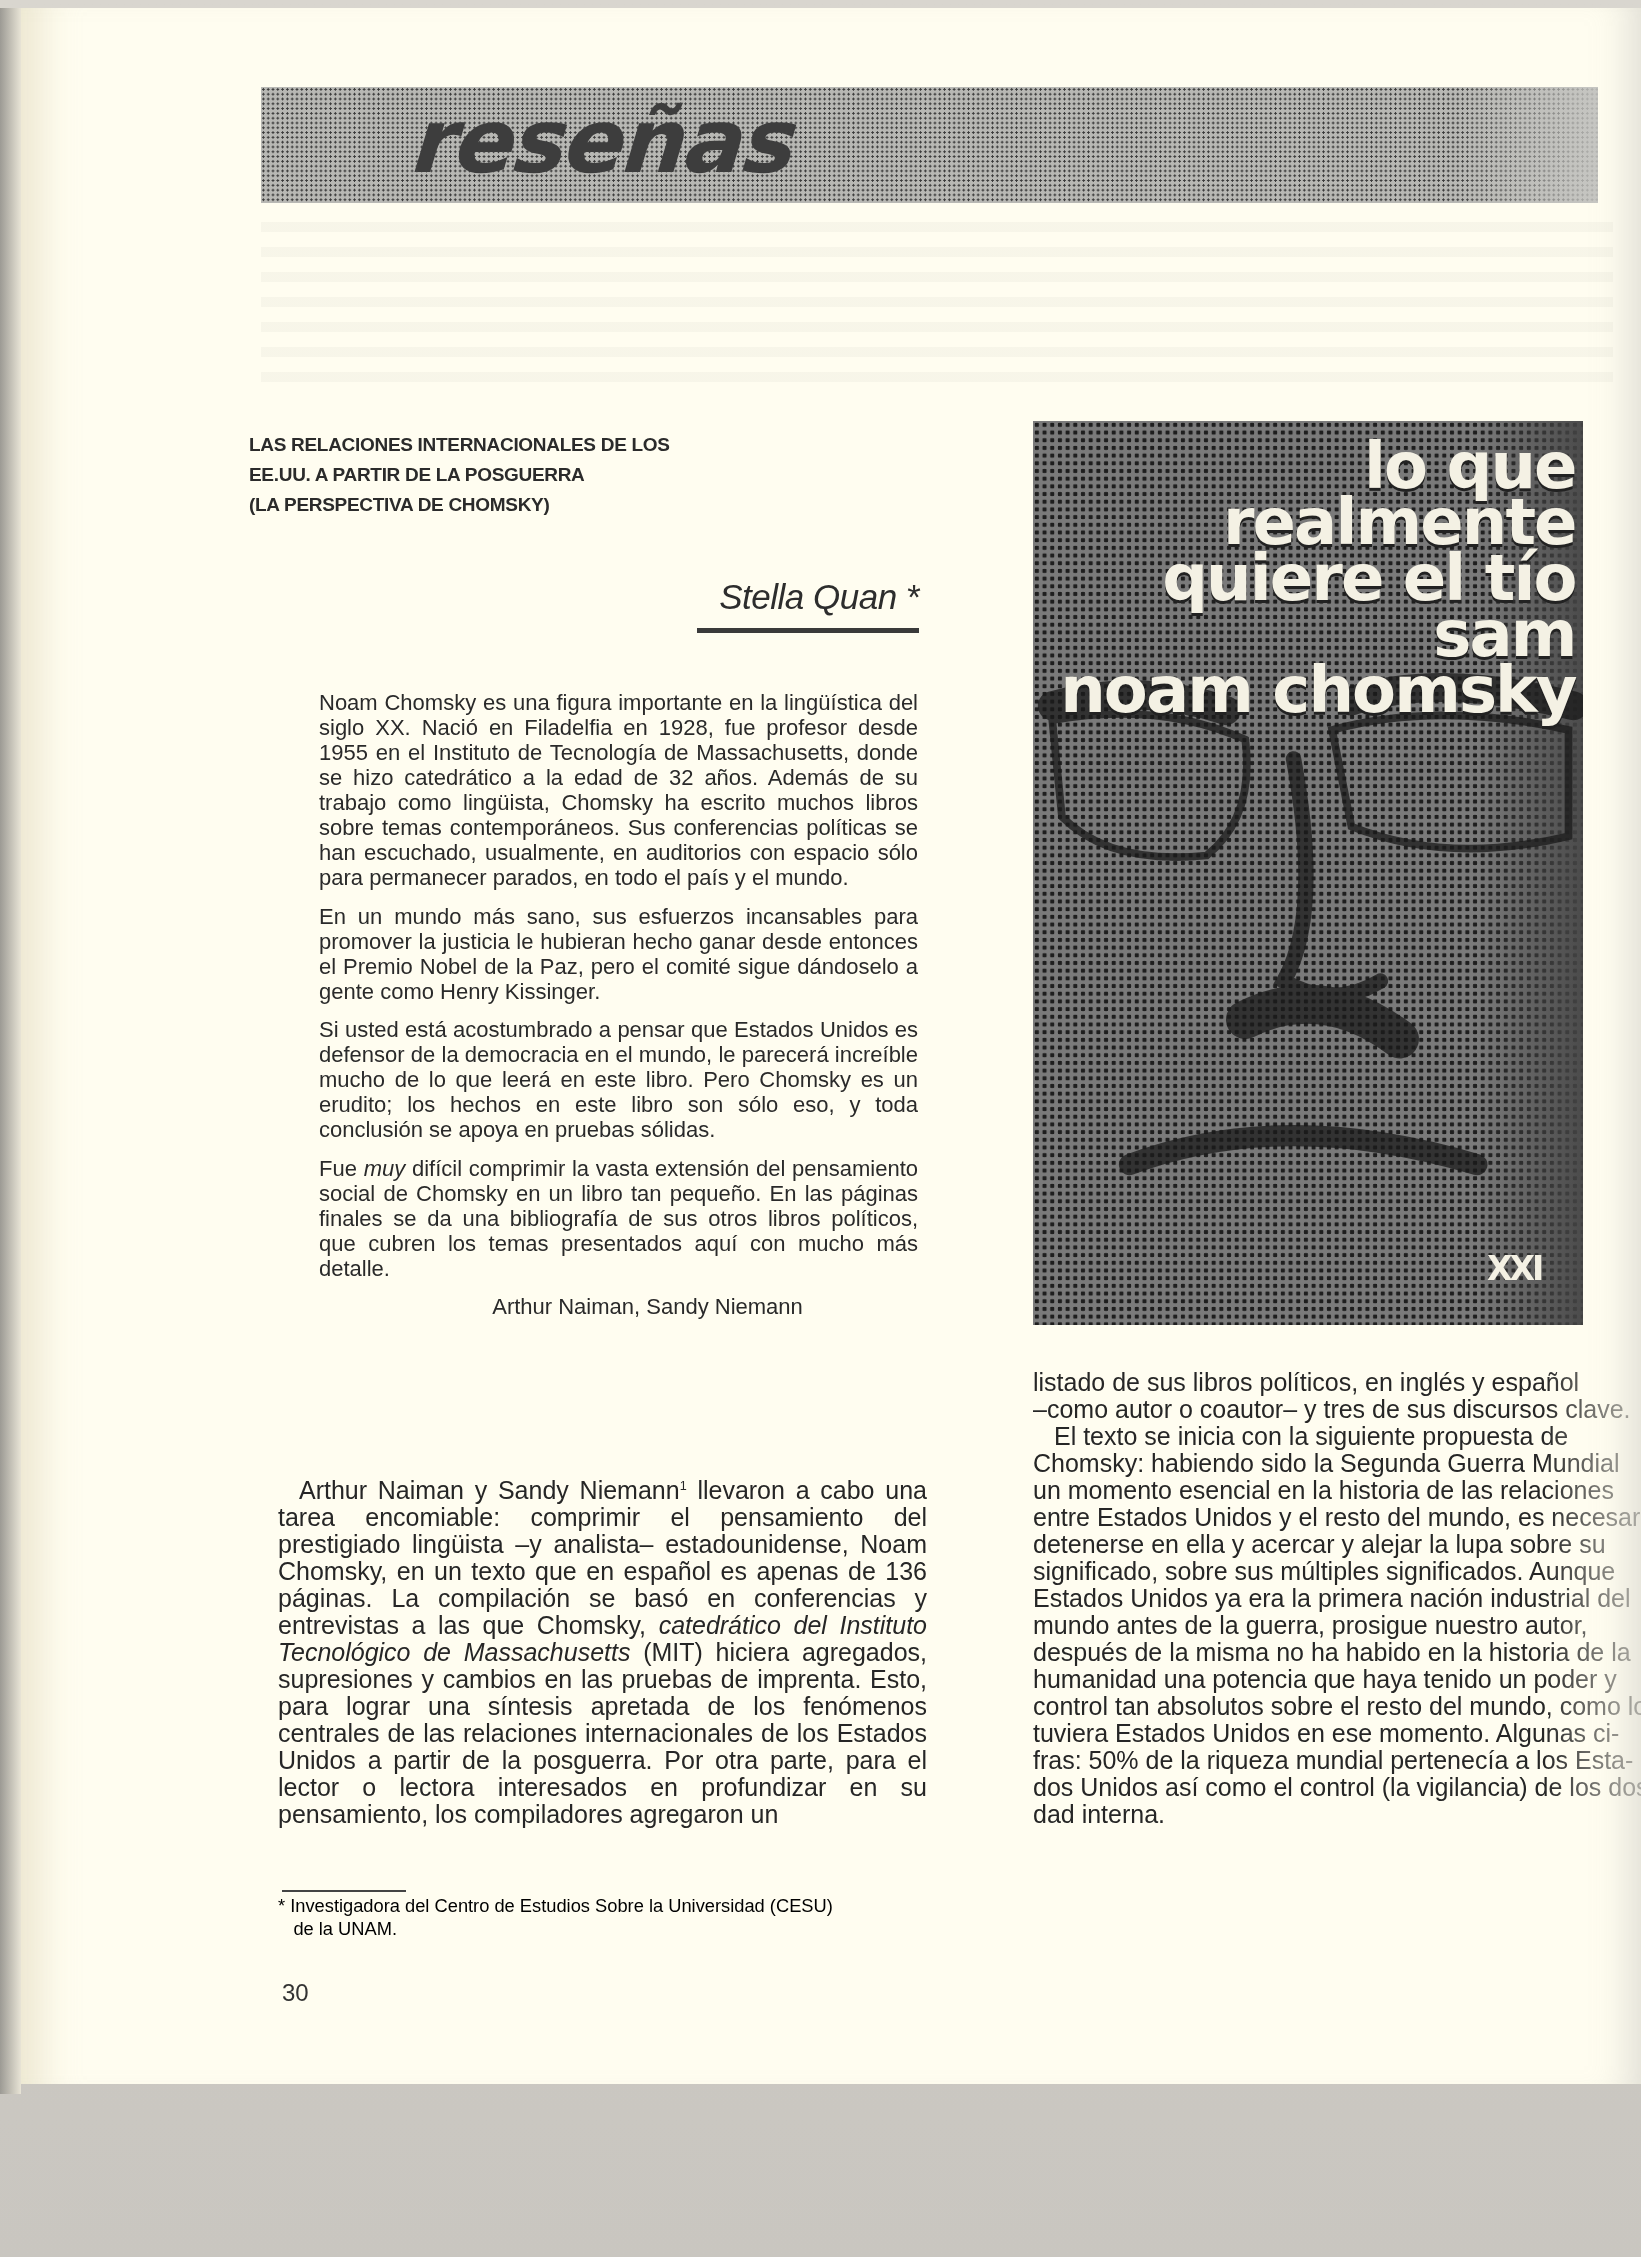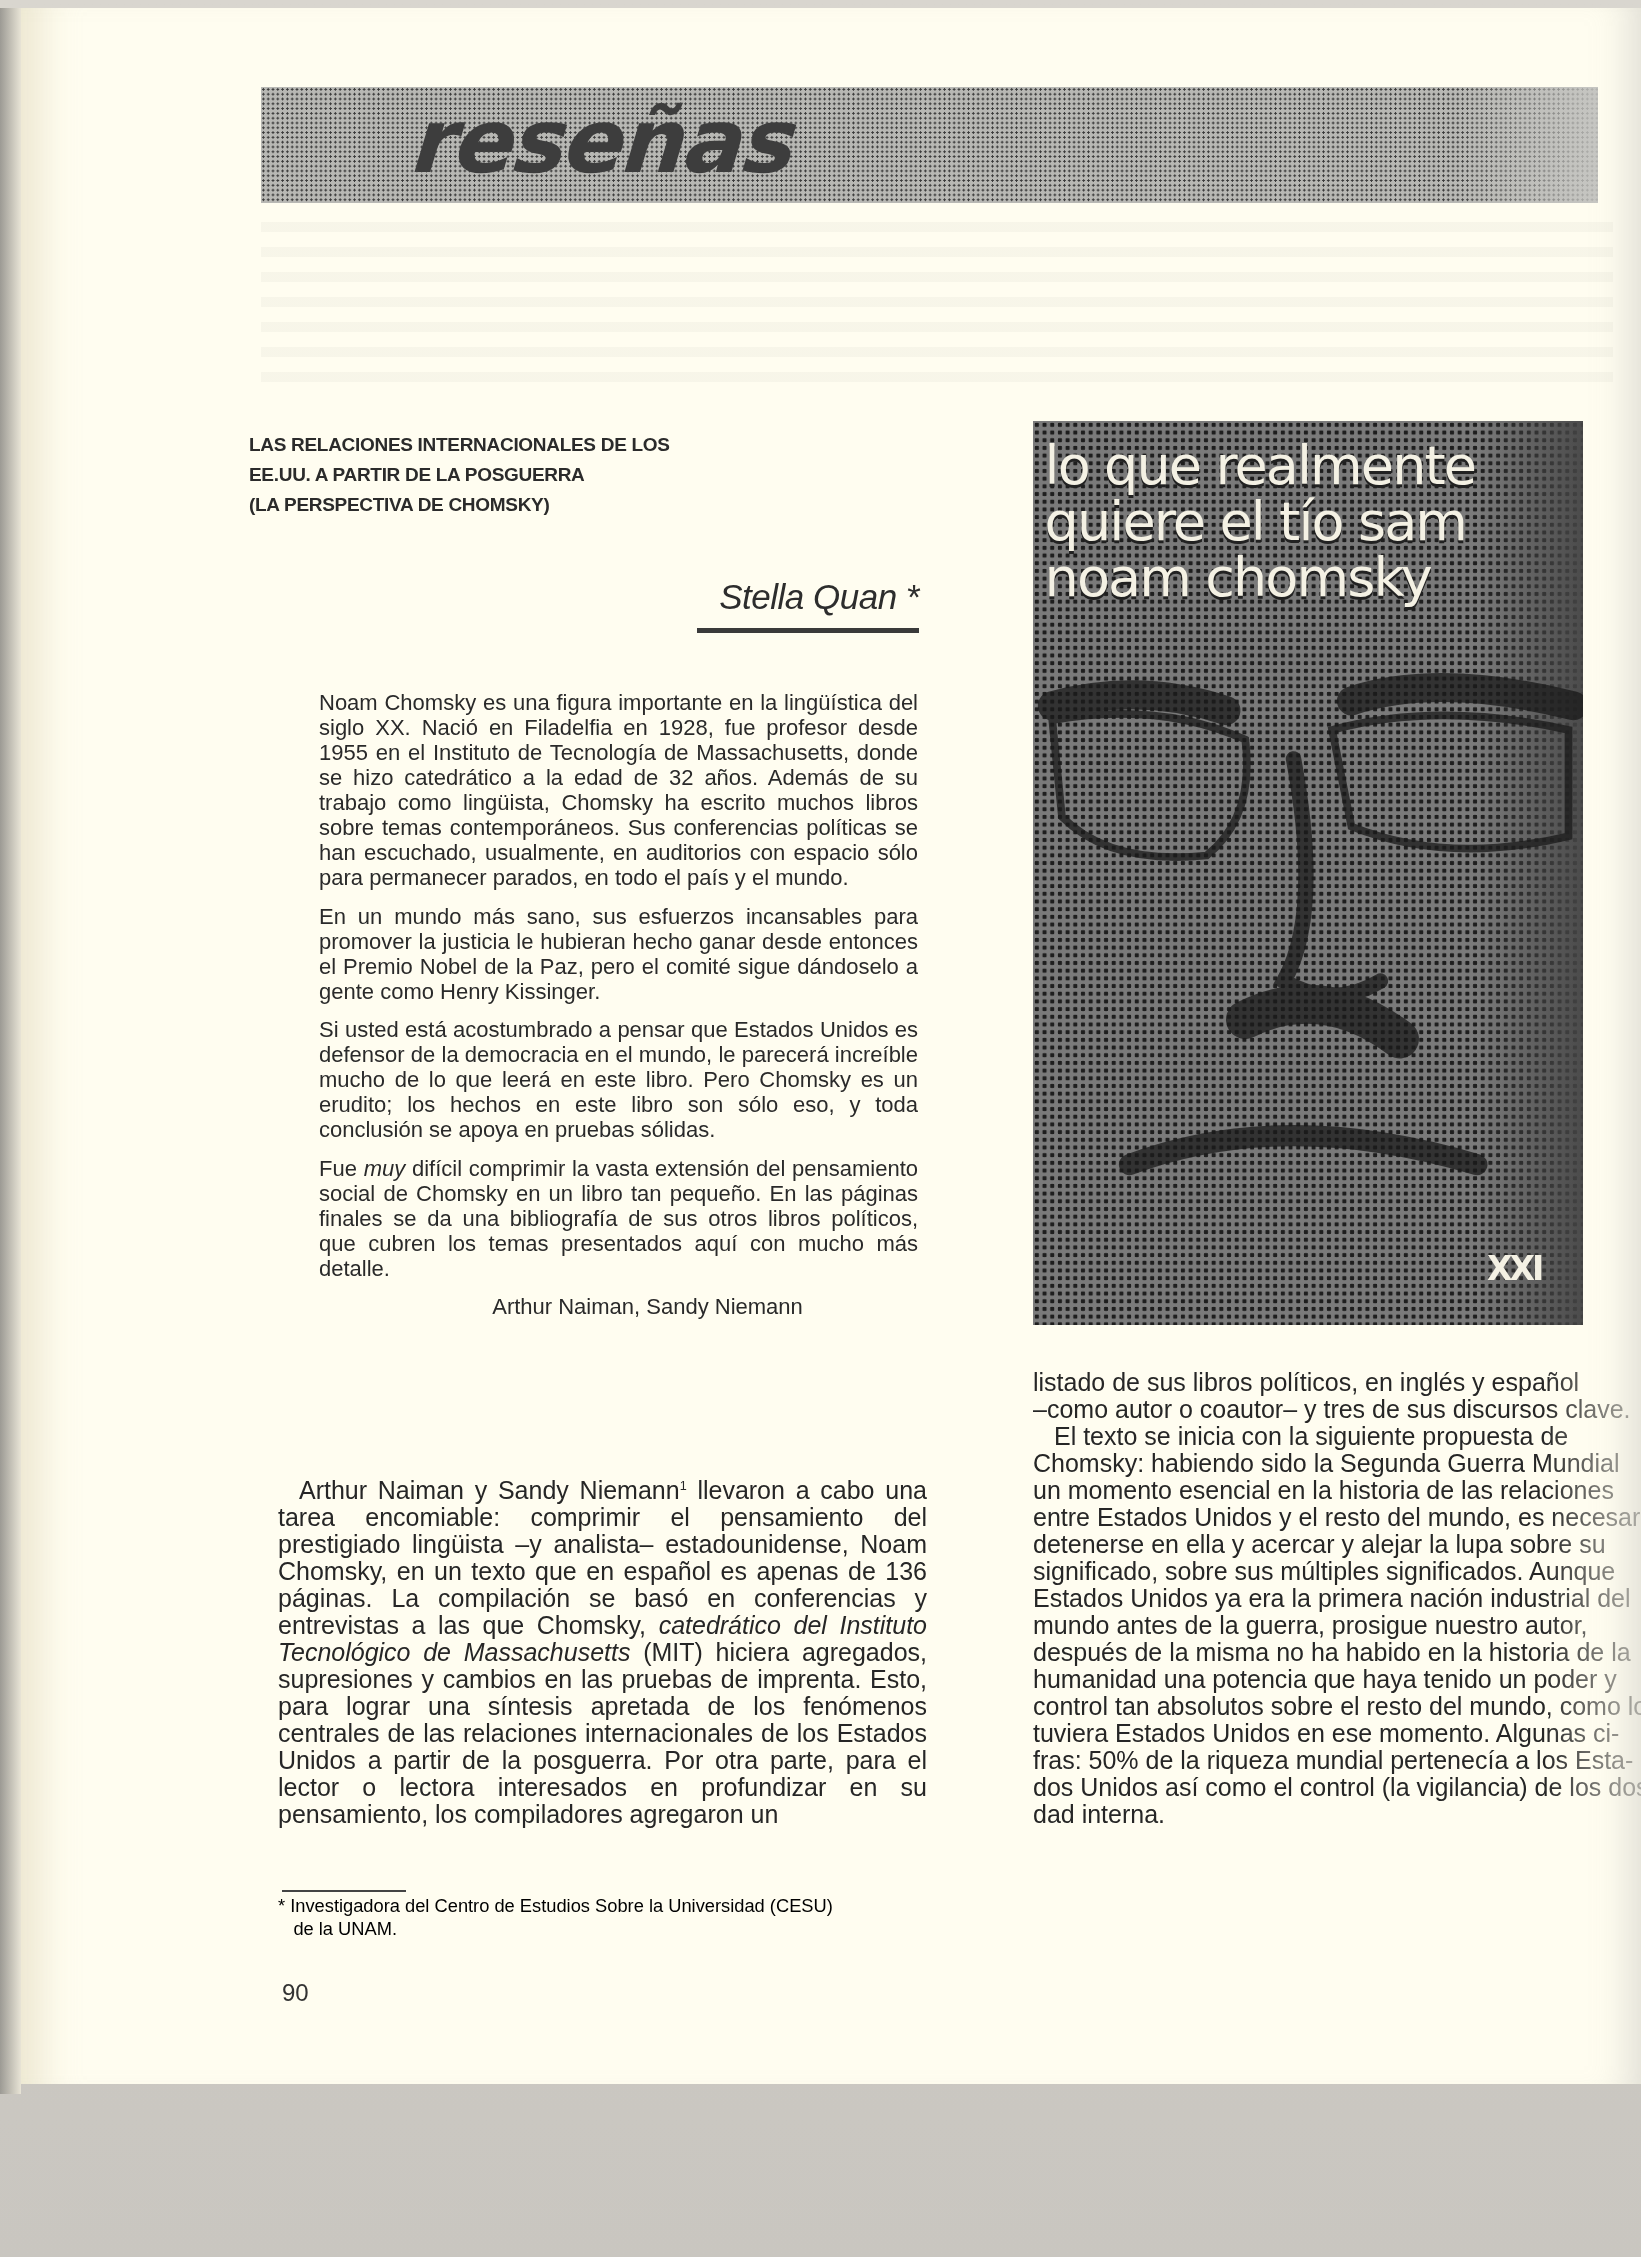--- a/index.html
+++ b/index.html
@@ -73,22 +73,22 @@
     background-image: radial-gradient(#1e1e1e 2.1px, transparent 2.5px);
     background-size:7.7px 7.7px;
     overflow:hidden;
   }
   .book-cover::after {
     content:""; position:absolute; right:0; top:0; width:106px; height:100%;
     background:linear-gradient(90deg, rgba(60,60,60,0), rgba(70,70,70,0.9));
   }
   .cover-title {
     position:absolute; left:11.6px; top:17.4px; width:531px;
-    font-family:"DejaVu Sans", sans-serif; font-weight:normal; font-size:54px;
-    line-height:56px; color:#f4f1e4; letter-spacing:-1.9px; text-align:left;
+    font-family:"DejaVu Sans", sans-serif; font-weight:bold; font-size:64px;
+    line-height:56px; color:#f4f1e4; letter-spacing:-1.9px; text-align:right;
     text-shadow: 0 2.9px 0 #222;
     z-index:2;
   }
   .cover-face { position:absolute; left:0; top:193px; width:550px; height:711px; z-index:1; }
   .cover-logo {
     position:absolute; left:454px; top:828px; font-family:"DejaVu Sans", sans-serif;
     font-size:33px; font-weight:bold; color:#f4f1e4; z-index:3; letter-spacing:-2.9px;
   }
 
   .body-right {
@@ -135,21 +135,21 @@
 <div class="body-left">
   <p><span>Arthur Naiman y Sandy Niemann</span><sup>1</sup><span> llevaron a cabo una tarea encomiable: comprimir el pensamiento del prestigiado lingüista –y analista– estadounidense, Noam Chomsky, en un texto que en español es apenas de 136 páginas. La compilación se basó en conferencias y entrevistas a las que Chomsky, </span><em>catedrático del Instituto Tecnológico de Massachusetts</em><span> (MIT) hiciera agregados, supresiones y cambios en las pruebas de imprenta. Esto, para lograr una síntesis apretada de los fenómenos centrales de las relaciones internacionales de los Estados Unidos a partir de la posguerra. Por otra parte, para el lector o lectora interesados en profundizar en su pensamiento, los compiladores agregaron un</span></p>
 </div>
 
 <div class="fn-rule"></div>
 <div class="footnote">
   <div>* Investigadora del Centro de Estudios Sobre la Universidad (CESU)</div>
   <div class="ind">de la UNAM.</div>
 </div>
 
-<div class="page-number">90</div>
+<div class="page-number">30</div>
 
 <div class="book-cover">
   <div class="cover-title">
     <div>lo que realmente</div>
     <div>quiere el tío sam</div>
     <div>noam chomsky</div>
   </div>
   <svg class="cover-face" viewBox="0 0 570 736" preserveAspectRatio="none">
     <g fill="none" stroke="#1a1a1a" stroke-linecap="round" opacity="0.75">
       <path d="M20 95 Q110 70 200 100" stroke-width="30"></path>

